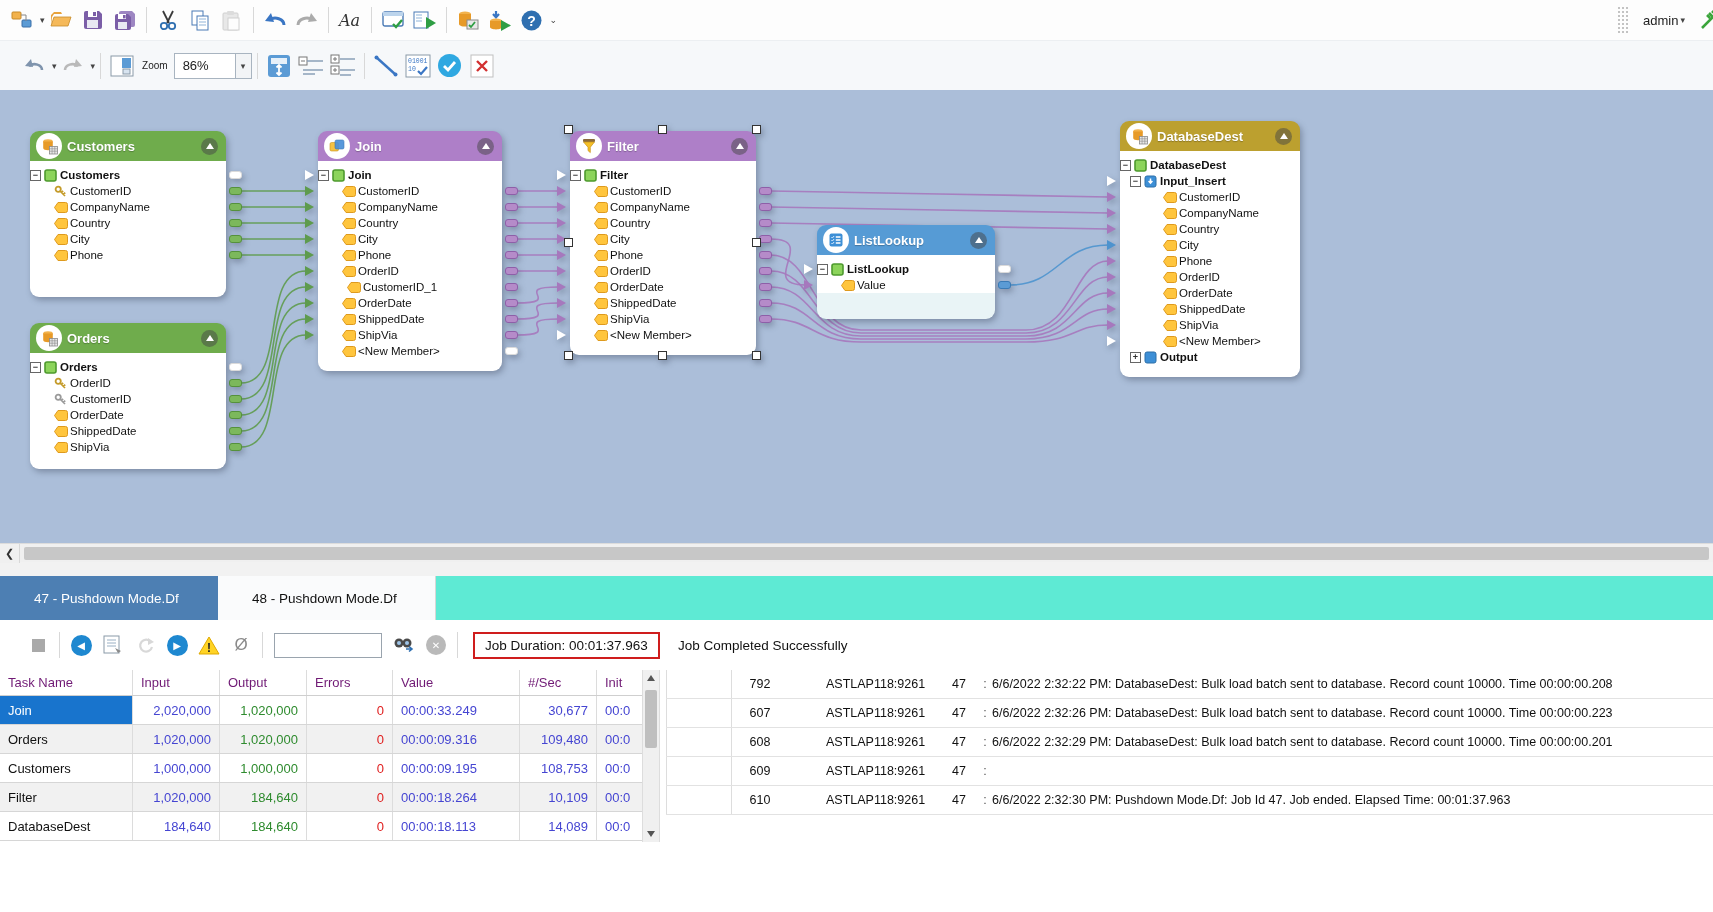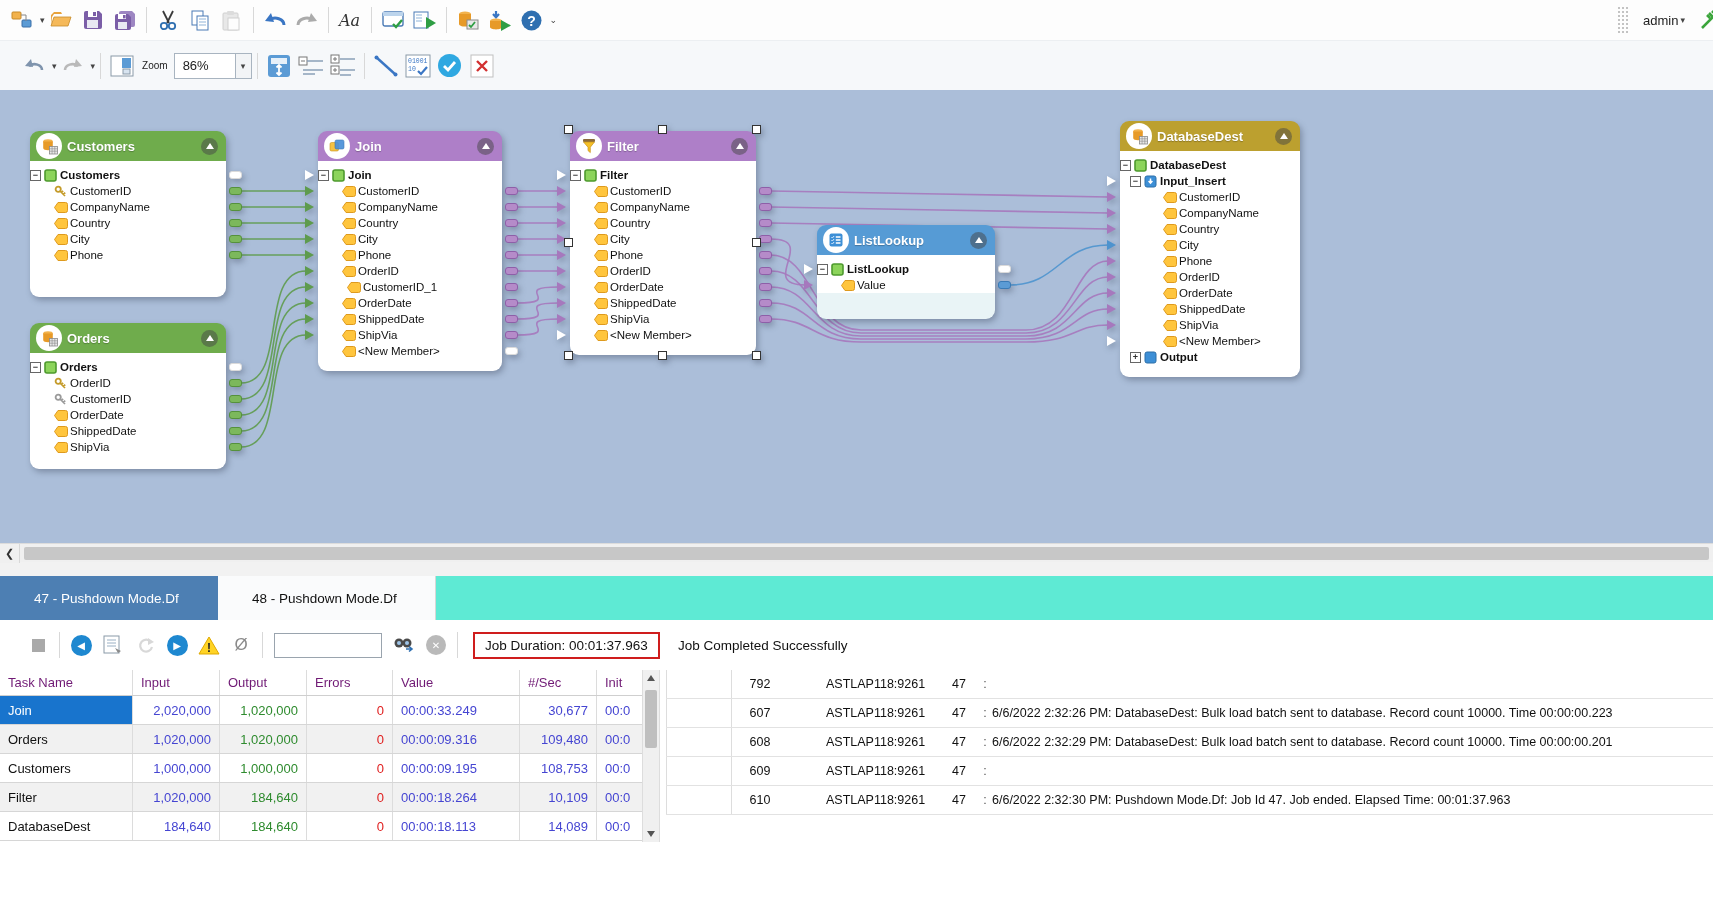--- a/index.html
+++ b/index.html
@@ -1085,20 +1085,21 @@
         </div>
     </div>
     <div class="log" id="logRows">
         <div class="lrow">
           <div class="lempty"></div>
           <div class="lnum">792</div>
           <div></div>
           <div class="lsrv">ASTLAP118:9261</div>
           <div class="ljob">47</div>
           <div class="lsep">:</div>
+          <div class="lmsg">6/6/2022 2:32:22 PM: DatabaseDest: Bulk load batch sent to database. Record count 10000.  Time 00:00:00.208</div>
         </div>
         <div class="lrow">
           <div class="lempty"></div>
           <div class="lnum">607</div>
           <div></div>
           <div class="lsrv">ASTLAP118:9261</div>
           <div class="ljob">47</div>
           <div class="lsep">:</div>
           <div class="lmsg">6/6/2022 2:32:26 PM: DatabaseDest: Bulk load batch sent to database. Record count 10000.  Time 00:00:00.223</div>
         </div>

